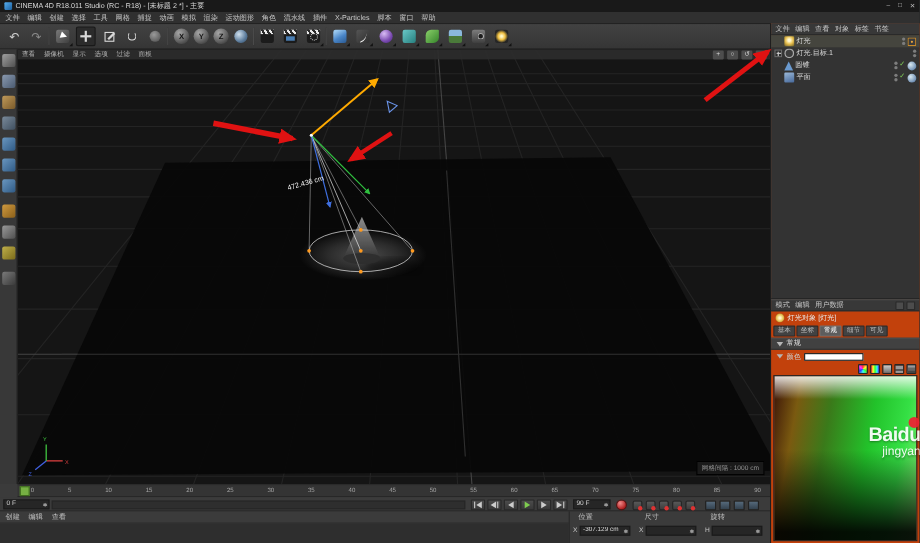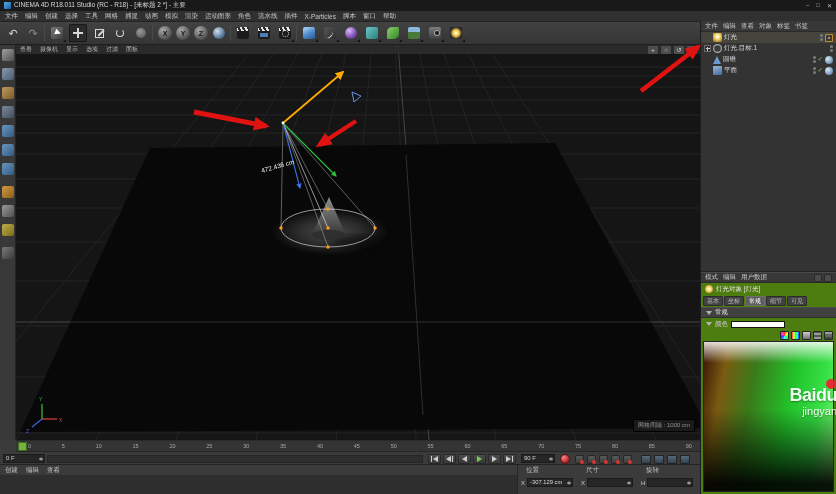--- a/index.html
+++ b/index.html
@@ -86,21 +86,21 @@
   .pmenus{height:11px;display:flex;gap:8px;align-items:center;padding:0 5px;font-size:6.5px;color:#c2c2c2;border-bottom:1px solid #2d2d2d;}
   .mat-body{position:absolute;left:0;top:11px;right:0;bottom:0;background:#2e2e2e;}
   .coords{position:absolute;left:518px;top:465px;width:182px;height:29px;background:#3b3b3b;}
   .coord-headers{display:flex;height:11px;align-items:center;font-size:6.5px;color:#c2c2c2;}
   .coord-headers span{width:60px;padding-left:8px;}
   .coord-row{display:flex;height:13px;align-items:center;}
   .cg{width:60px;display:flex;align-items:center;gap:2px;padding-left:3px;font-size:6px;color:#c6c6c6;}
   .valbox{position:relative;width:46px;height:9px;background:#262626;border:1px solid #1b1b1b;color:#d8d8d8;font-size:5.8px;line-height:7px;padding:0 7px 0 2px;white-space:nowrap;overflow:hidden;}
 
   
-  .right-panel{position:absolute;left:700px;top:21px;width:136px;height:473px;background:#4d7c0f;border-left:1px solid #1e1e1e;}
+  .right-panel{position:absolute;left:700px;top:21px;width:136px;height:473px;background:#c2410c;border-left:1px solid #1e1e1e;}
   .om-menus{height:11px;display:flex;gap:5px;align-items:center;padding:0 4px;font-size:6.5px;color:#c6c6c6;background:#383838;border-bottom:1px solid #2a2a2a;}
   .om-list{position:absolute;left:0;top:11px;width:100%;height:240px;background:#333;border-bottom:1px solid #242424;}
   .om-row{height:11px;display:flex;align-items:center;gap:2px;padding:0 3px;font-size:6.5px;color:#d8d8d8;}
   .om-selected{background:#45453e;}
   .om-exp{width:7px;height:7px;flex:0 0 auto;position:relative;}
   .om-exp.box{background:#2c2c2c;border:1px solid #6a6a6a;}
   .om-exp.box::before{content:"";position:absolute;left:1px;top:2.2px;width:3.6px;height:1px;background:#ccc;}
   .om-exp.box::after{content:"";position:absolute;left:2.3px;top:1px;width:1px;height:3.6px;background:#ccc;}
   .om-icon{width:9px;height:9px;border-radius:1px;flex:0 0 auto;}
   .oi-light{background:radial-gradient(circle at 50% 40%,#fff8d0 15%,#e8c050 50%,#6a5a20);}

